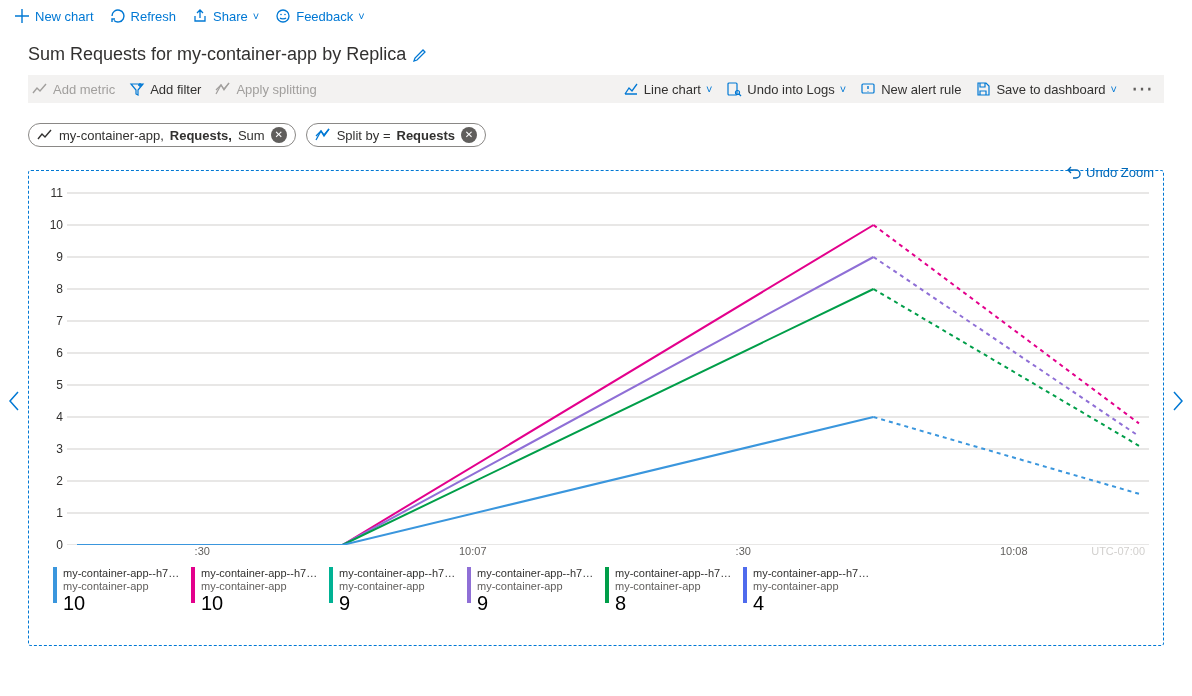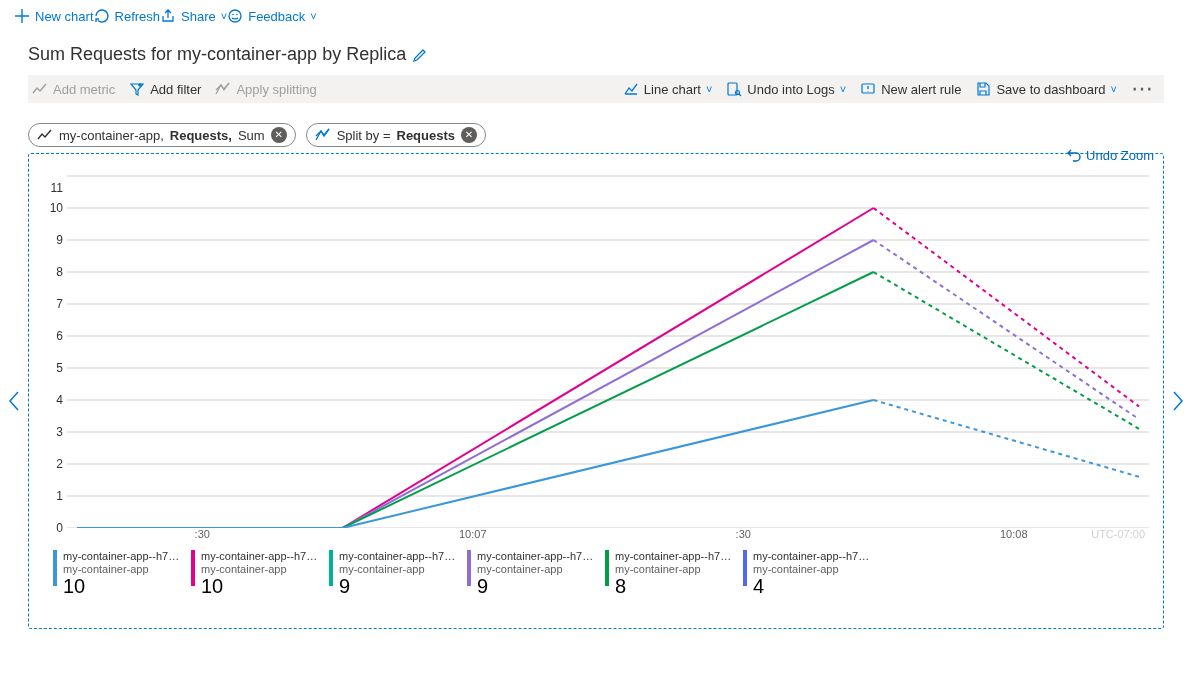--- a/index.html
+++ b/index.html
@@ -12,21 +12,21 @@
     height: 696px;
     overflow: hidden;
     position: relative;
   }
   .topbar {
     display: flex;
     align-items: center;
     justify-content: space-between;
     padding: 8px 14px 6px 14px;
   }
-  .tb-left { display: flex; align-items: flex-start; }
+  .tb-left { display: flex; align-items: flex-start; gap: 16px; }
   .tb-btn {
     display: flex; align-items: center; gap: 5px;
     color: #0078d4; cursor: pointer; font-size: 13px;
   }
   .tb-btn .chev { font-size: 11px; }
   .timepill {
     border: 1px solid #323130;
     border-radius: 14px;
     padding: 4px 14px;
     font-size: 13px;
@@ -60,21 +60,21 @@
     border-radius:14px;
     padding:3px 8px 3px 8px;
     font-size:13px;
     cursor:pointer;
     background:#fff;
   }
   .pill .closebadge {
     width:16px;height:16px;border-radius:50%;background:#605e5c;color:#fff;
     display:flex;align-items:center;justify-content:center;font-size:10px;line-height:1;
   }
-  .chart-outer { position:relative; margin: 0 28px; }
+  .chart-outer { position:relative; margin: 17px 28px; }
   .undo-zoom {
     position:absolute; right:6px; top:-6px;
     color:#0068b8; font-size:13px;
     display:flex; align-items:center; gap:4px; cursor:pointer;
     background:#fff; padding:0 4px;
   }
   .chart-frame {
     border:1px dashed #0078d4;
     border-radius:3px;
     padding: 14px 8px 8px 8px;
@@ -318,21 +318,21 @@
           <div class="ylabel" style="top: 328px;">1</div>
           <div class="ylabel" style="top: 296px;">2</div>
           <div class="ylabel" style="top: 264px;">3</div>
           <div class="ylabel" style="top: 232px;">4</div>
           <div class="ylabel" style="top: 200px;">5</div>
           <div class="ylabel" style="top: 168px;">6</div>
           <div class="ylabel" style="top: 136px;">7</div>
           <div class="ylabel" style="top: 104px;">8</div>
           <div class="ylabel" style="top: 72px;">9</div>
           <div class="ylabel" style="top: 40px;">10</div>
-          <div class="ylabel" style="top: 20px;">11</div>
+          <div class="ylabel" style="top: 8px;">11</div>
         </div>
     </div>
     <div class="x-ticks" id="xticks">
       <span class="utc-label">UTC-07:00</span>
     <div class="x-tick" style="left: 12.5%;">:30</div>
         <div class="x-tick" style="left: 37.5%;">10:07</div>
         <div class="x-tick" style="left: 62.5%;">:30</div>
         <div class="x-tick" style="left: 87.5%;">10:08</div>
       </div>
     <div class="legend" id="legend">

